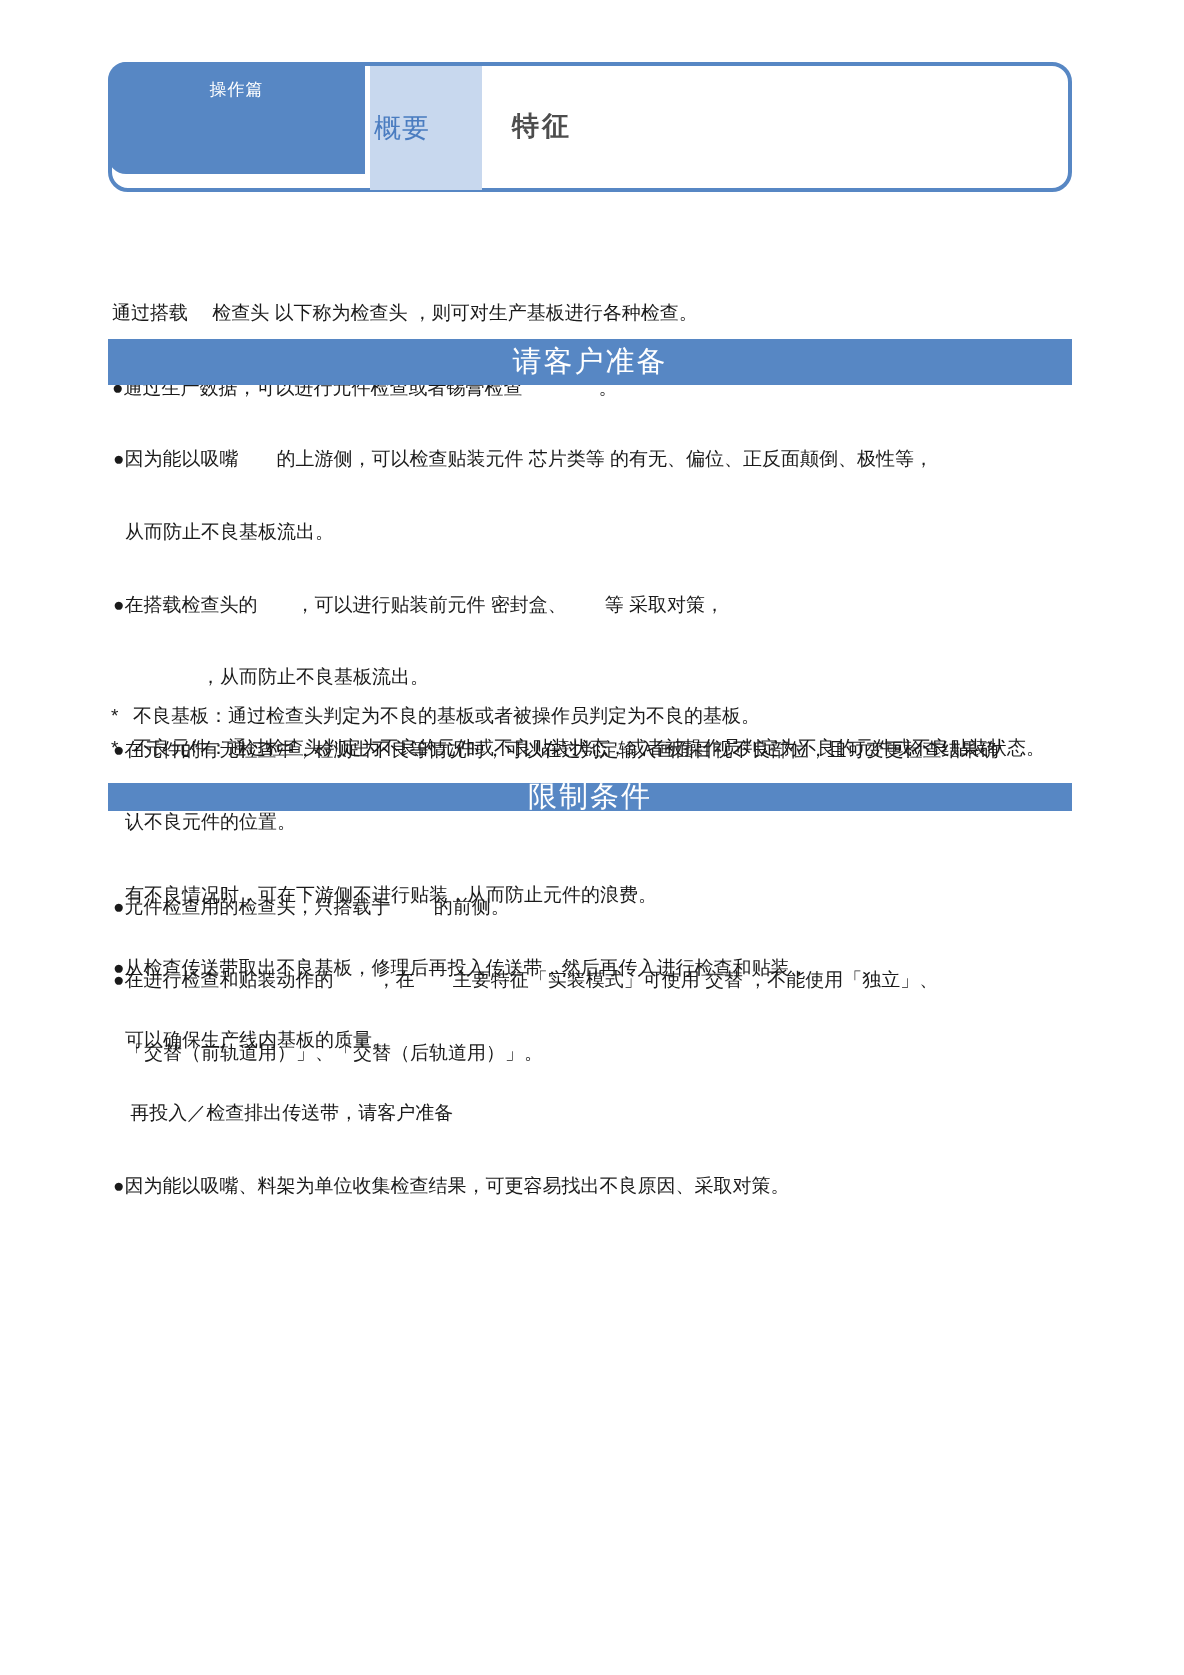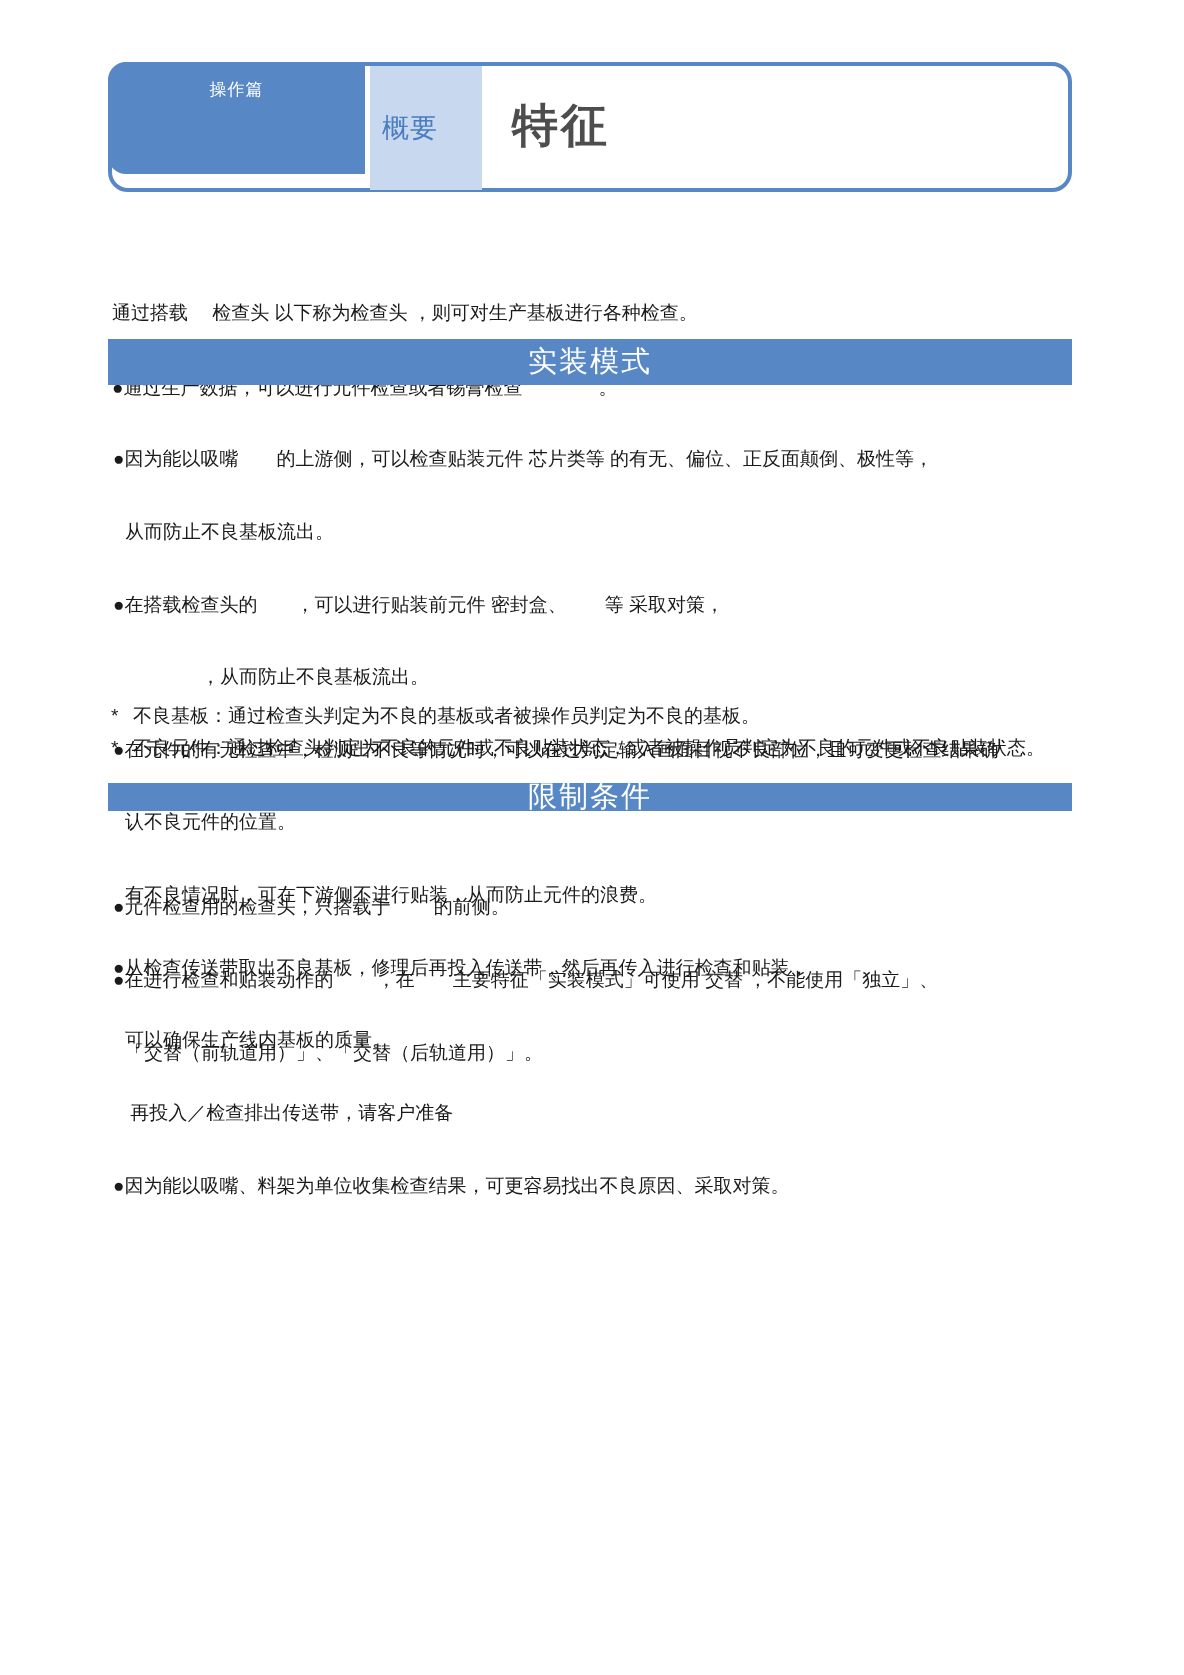--- a/index.html
+++ b/index.html
@@ -39,34 +39,34 @@
     letter-spacing: 1px;
   }
   .banner-tab {
     position: absolute;
     left: 370px; top: 66px;
     width: 112px; height: 124px;
     background: #c8d8ee;
     box-sizing: border-box;
     display: flex;
     align-items: center;
-    padding-left: 12px;
+    padding-left: 4px;
   }
   .banner-tab-label {
     color: #4a7cc0;
     font-size: 27px;
     letter-spacing: 1px;
   }
   .banner-title {
     position: absolute;
     left: 512px; top: 62px;
     height: 128px;
     display: flex;
     align-items: center;
-    font-size: 46px;
+    font-size: 27px;
     font-weight: bold;
     color: #4d4d4d;
     letter-spacing: 3px;
   }
 
   
   .intro {
     position: absolute;
     left: 112px; top: 250px;
     font-size: 19px;
@@ -131,21 +131,21 @@
     <span class="banner-tab-label">概要</span>
   </div>
   <div class="banner-title">特征</div>
 
   <div class="intro">
     <div>通过搭载　 检查头 以下称为检查头 ，则可对生产基板进行各种检查。</div>
     <div>●通过生产数据，可以进行元件检查或者锡膏检查　　　　。</div>
   </div>
 
   <div class="bar bar-features">
-    <span>实装模式</span>
+    <span>请客户准备</span>
   </div>
   <div class="list list-features">
     <div class="ln-b">●因为能以吸嘴　　的上游侧，可以检查贴装元件 芯片类等 的有无、偏位、正反面颠倒、极性等，</div>
     <div class="ln-c">从而防止不良基板流出。</div>
     <div class="ln-b">●在搭载检查头的　　，可以进行贴装前元件 密封盒、　　等 采取对策，</div>
     <div class="ln-c">　　　　，从而防止不良基板流出。</div>
     <div class="ln-b">●在元件的有无检查中，检测出不良等情况时，可以在过判定输入画面目视不良部位，且可变更检查结果确</div>
     <div class="ln-c">认不良元件的位置。</div>
     <div class="ln-c">有不良情况时，可在下游侧不进行贴装，从而防止元件的浪费。</div>
     <div class="ln-b">●从检查传送带取出不良基板，修理后再投入传送带，然后再传入进行检查和贴装，</div>

